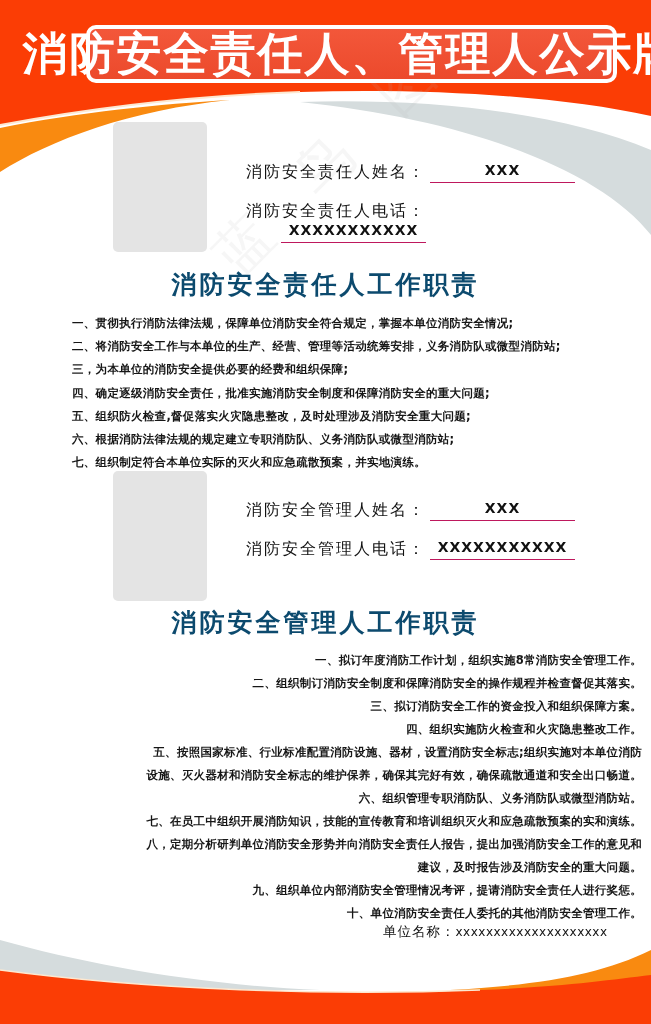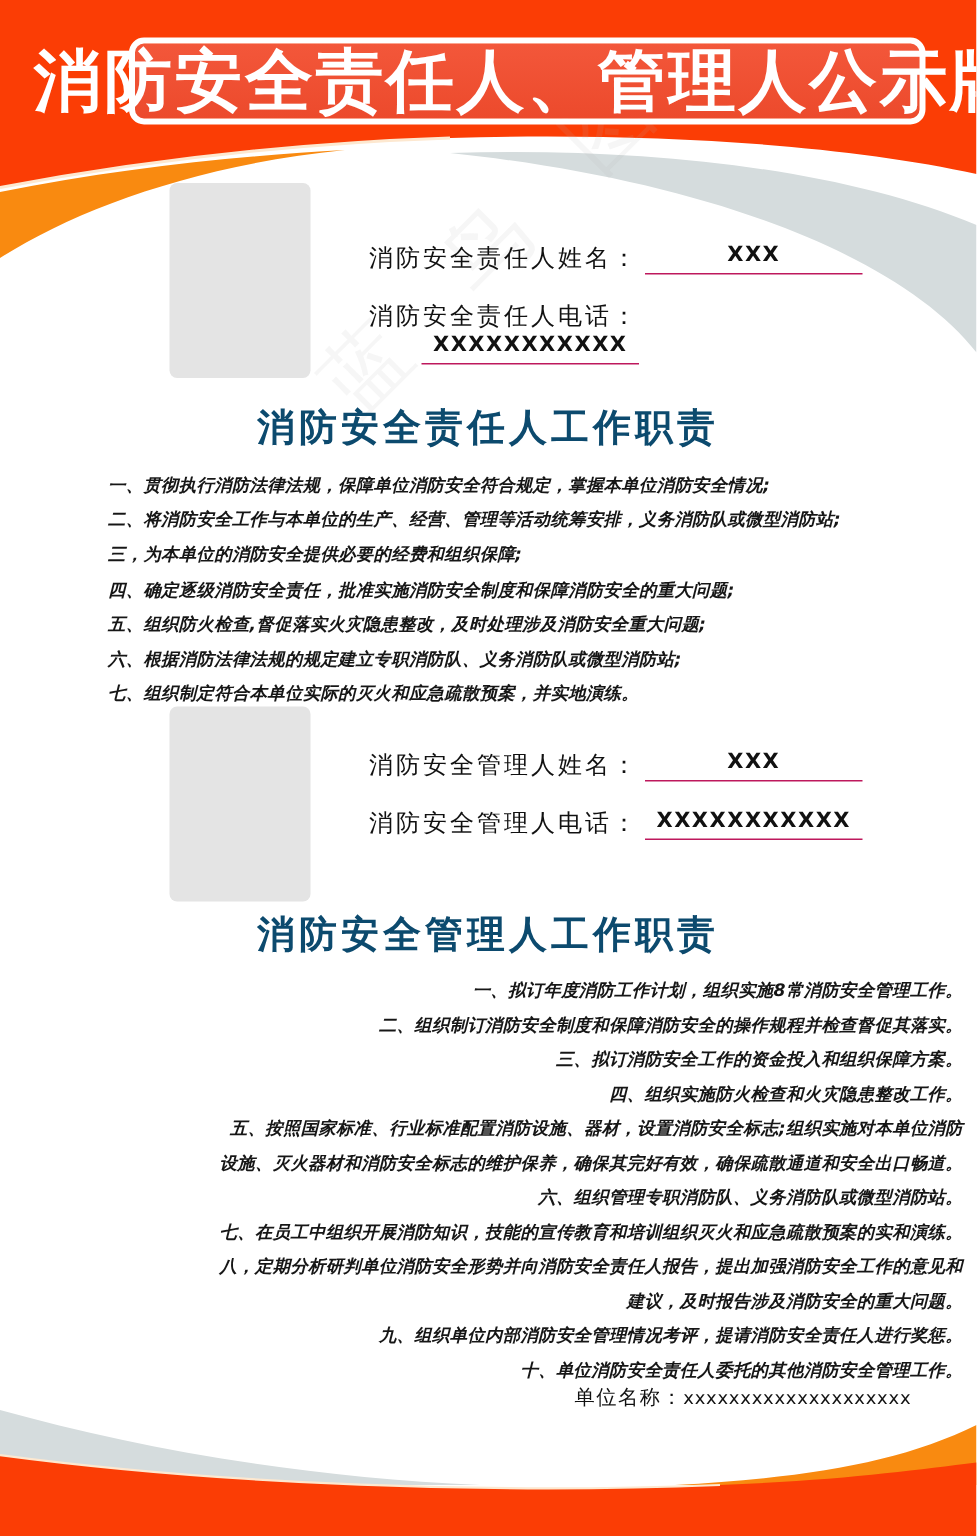--- a/index.html
+++ b/index.html
@@ -101,21 +101,20 @@
 
     
     .duty-list {
       position: absolute;
       left: 72px;
       width: 570px;
       margin: 0;
       padding: 0;
       list-style: none;
       z-index: 2;
-      font-style: italic;
     }
     .duty-list li {
       font-size: 11.5px;
       font-weight: bold;
       color: #161616;
       white-space: nowrap;
       letter-spacing: 0.3px;
     }
     .duty-list-1 li { height: 23.2px; line-height: 23.2px; }
     .duty-list-2 li { line-height: 23px; }

